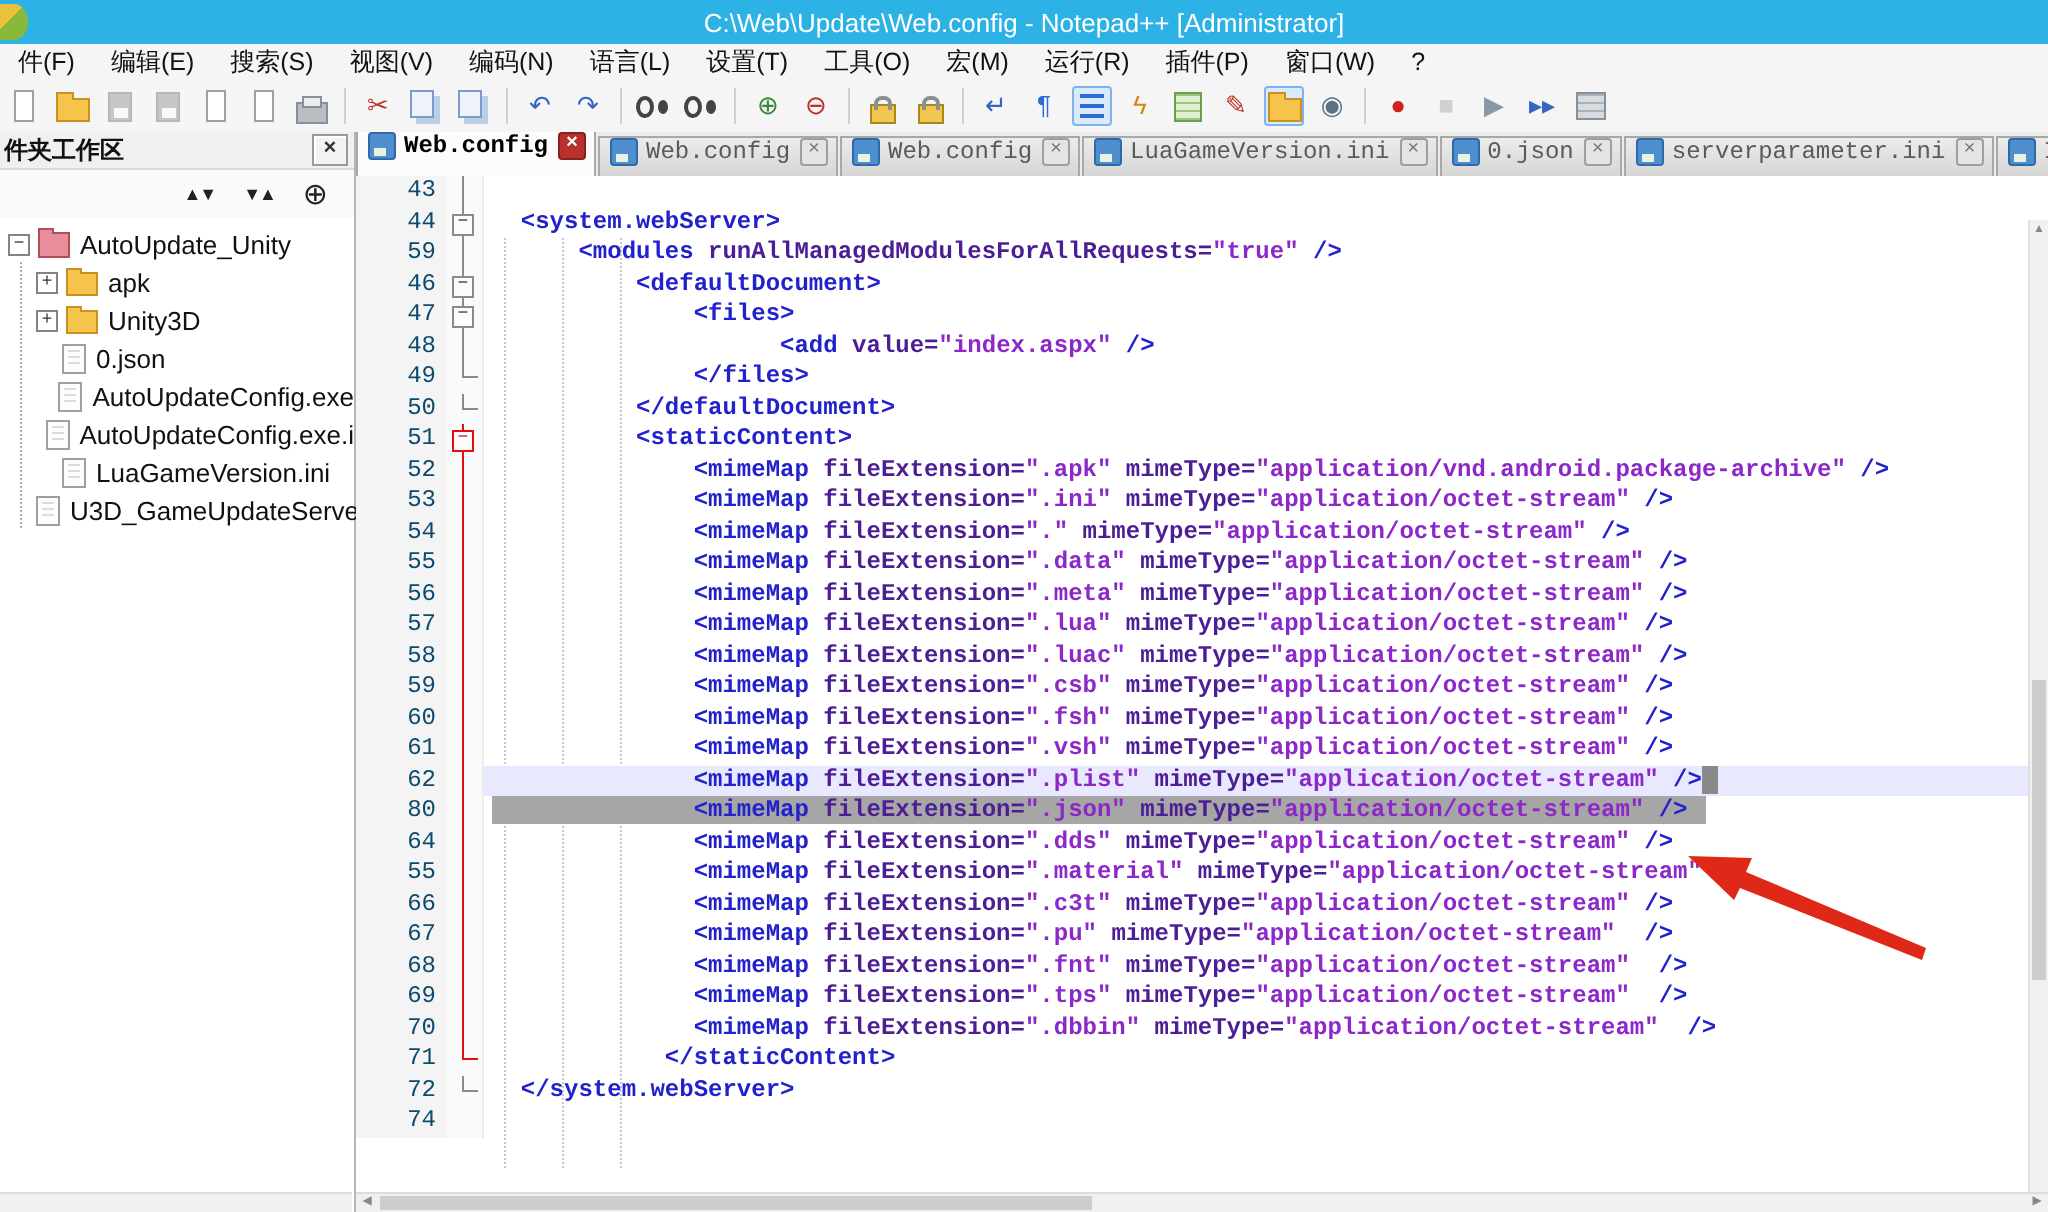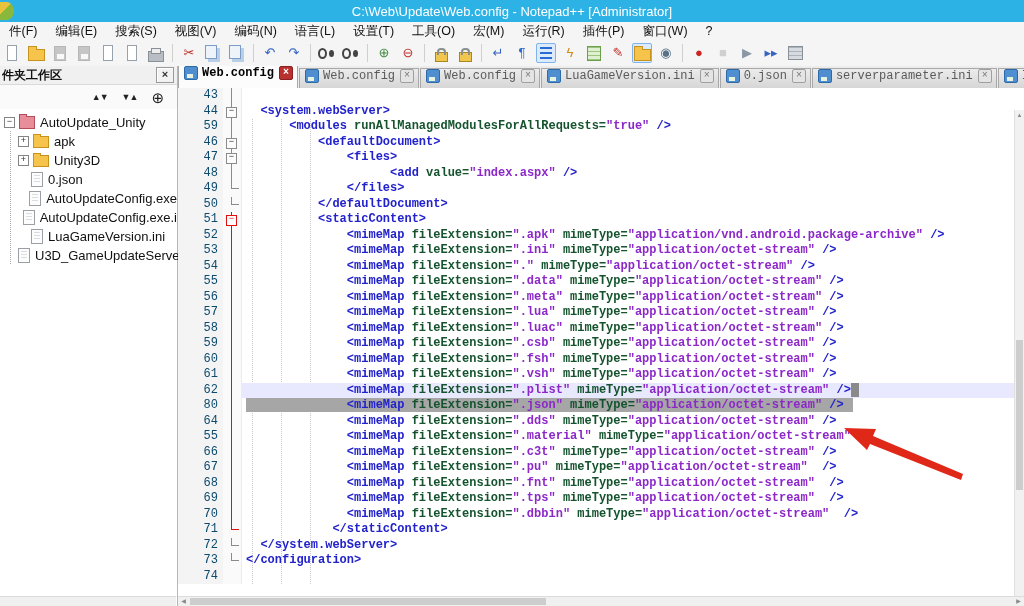--- a/index.html
+++ b/index.html
@@ -92,21 +92,21 @@
   .fv{left:8px;top:0;width:1px;height:100%;background:#8a8a8a;}
   .fvr{background:#e01010;}
   .fvt{left:8px;top:0;width:1px;height:8px;background:#8a8a8a;}
   .fh{left:8px;top:7px;width:8px;height:1px;background:#8a8a8a;}
   .red{background:#e01010;}
   .fbox{left:3px;top:3px;width:9px;height:9px;border:1px solid #8a8a8a;background:#fcfcfc;
     font:400 9px/7px "Liberation Mono",monospace;text-align:center;color:#333;}
   .fbox.redb{border-color:#e01010;color:#e01010;}
   .code{flex:1;font-family:"Liberation Mono",monospace;font-weight:bold;font-size:12px;line-height:15.5px;
     white-space:pre;padding-left:4px;position:relative;}
-  .tok-t{color:#2222cc;} .tok-a{color:#14532d;} .tok-v{color:#8c28c8;} .tok-p{color:#000;}
+  .tok-t{color:#2222cc;} .tok-a{color:#4c1d95;} .tok-v{color:#8c28c8;} .tok-p{color:#000;}
   .code.curline{background:#e8e8ff;}
   .selwrap{background:#a6a6a6;padding-right:9px;}
   .eolblock{display:inline-block;width:8px;height:14px;background:#8a8a8a;vertical-align:middle;}
   .guide{position:absolute;width:1px;border-left:1px dotted #c8c8c8;top:31px;height:465px;}
 
   #vscroll{position:absolute;right:0;top:22px;width:9px;height:509px;background:#f1f1f1;border-left:1px solid #e0e0e0;}
   #vthumb{position:absolute;left:1px;top:230px;width:7px;height:150px;background:#cdcdcd;}
   .sarrow{position:absolute;left:0;width:9px;height:10px;font-size:6px;color:#888;text-align:center;line-height:10px;}
   #hscroll{position:absolute;left:0;bottom:0;width:846px;height:9px;background:#f0f0f0;border-top:1px solid #dcdcdc;}
   #hthumb{position:absolute;left:12px;top:1px;width:356px;height:7px;background:#cdcdcd;}
@@ -527,28 +527,20 @@
             </div>
             <div class="line">
               <span class="ln">72</span>
               <span class="fold">
                 <i class="fvt"></i>
                 <i class="fh"></i>
               </span>
               <span class="code"><span class="tok-p">  </span><span class="tok-t">&lt;/system.webServer&gt;</span></span>
             </div>
             <div class="line">
-              <span class="ln">73</span>
-              <span class="fold">
-                <i class="fvt"></i>
-                <i class="fh"></i>
-              </span>
-              <span class="code"><span class="tok-t">&lt;/configuration&gt;</span></span>
-            </div>
-            <div class="line">
               <span class="ln">74</span>
               <span class="fold"></span>
               <span class="code"></span>
             </div>
           </div>
         <div id="vscroll">
           <span class="sarrow" style="top:0">▲</span>
           <div id="vthumb"></div>
 
         </div>

